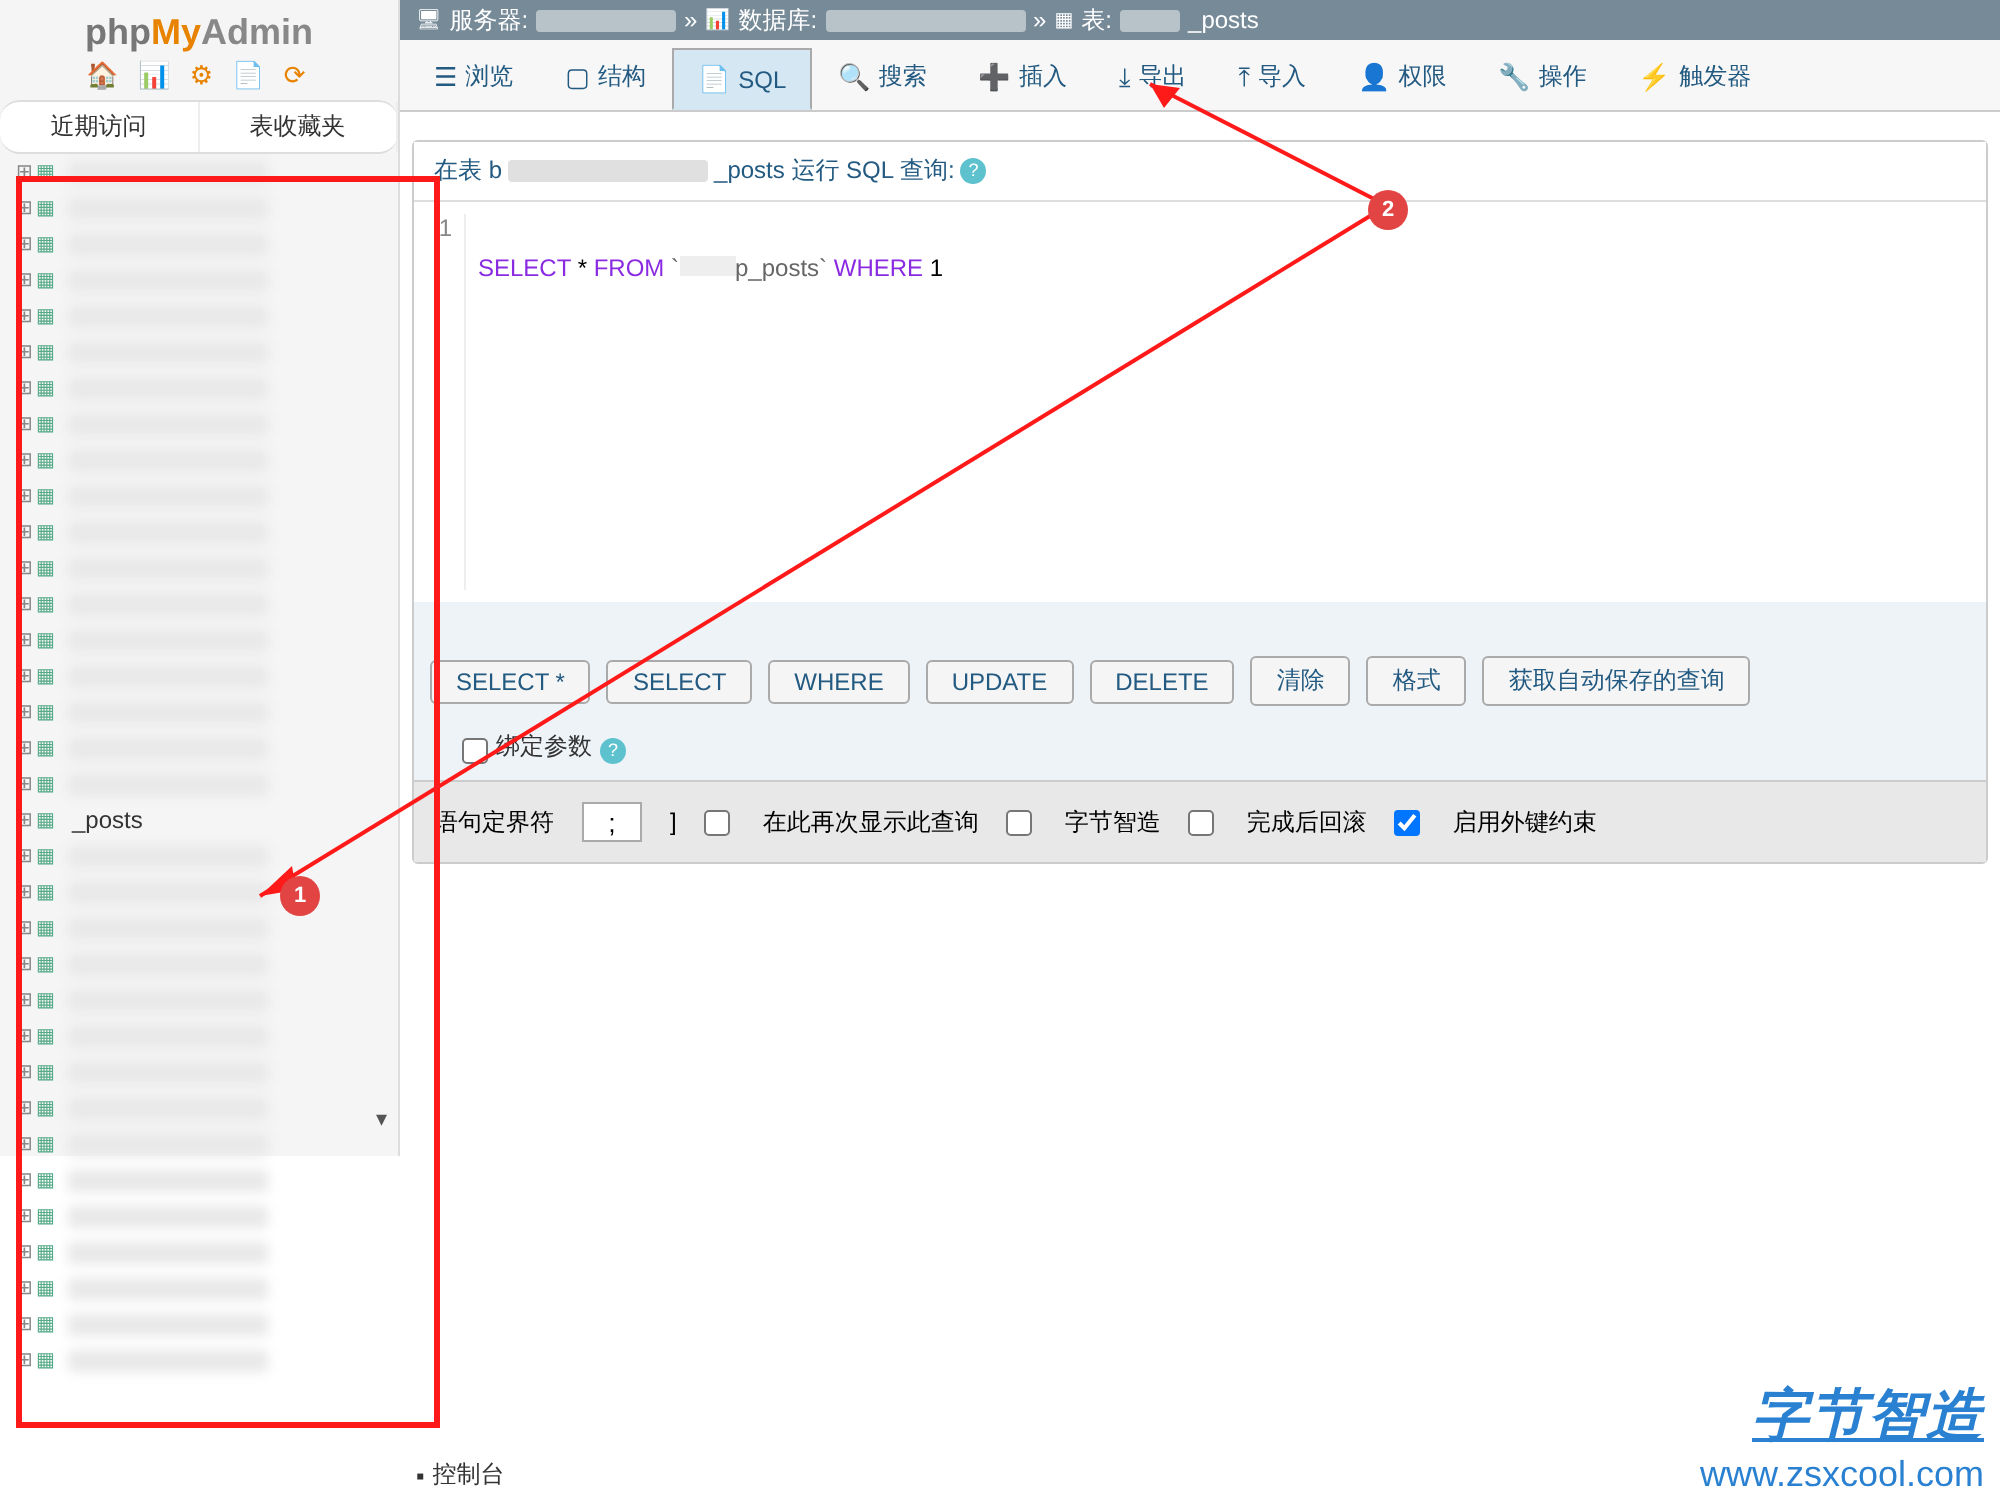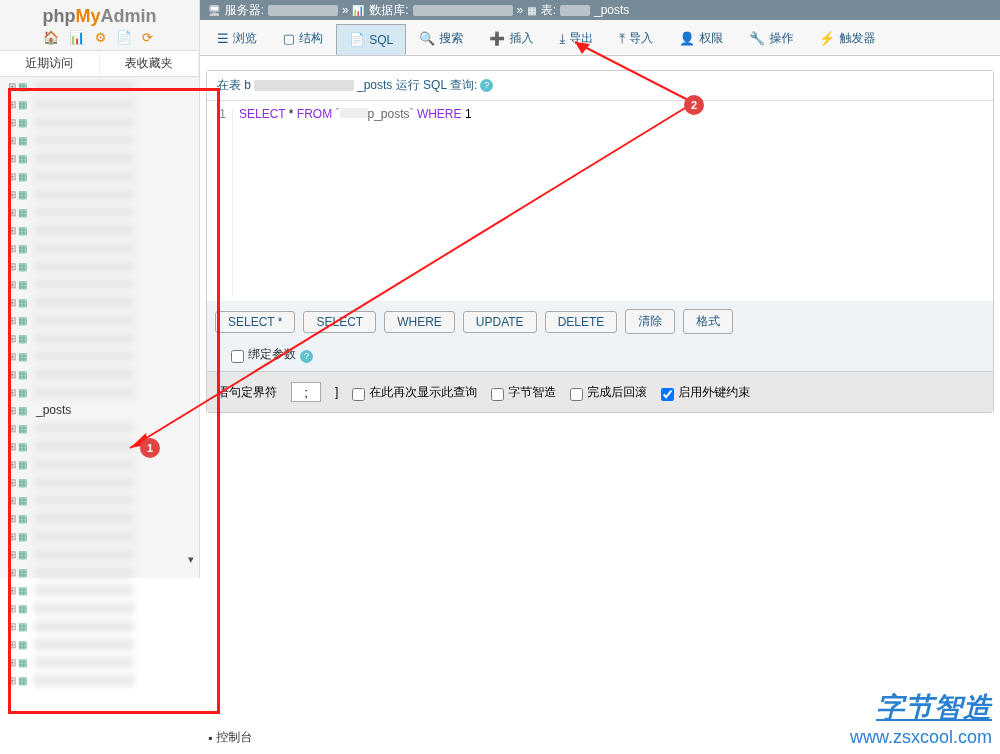--- a/index.html
+++ b/index.html
@@ -6,21 +6,21 @@
 body { width: 1000px; height: 754px; overflow: hidden; background: #fff; position: relative; }
 
 
 .sidebar { position: absolute; left: 0; top: 0; width: 200px; height: 578px; background: #f5f5f5; border-right: 1px solid #ddd; }
 .logo-area { padding: 6px 8px 2px; text-align: center; }
 .logo-text { font-size: 18px; font-weight: bold; }
 .logo-text .php { color: #777; }
 .logo-text .my { color: #e88300; }
 .logo-text .admin { color: #888; }
 .toolbar-icons { text-align: center; padding: 3px 0; font-size: 13px; color: #e88300; letter-spacing: 3px; }
-.sidebar-tabs { display: flex; border-top: 1px solid #ddd; border-bottom: 1px solid #ddd; background: #fff; font-size: 12px; }
+.sidebar-tabs { display: flex; border-top: 1px solid #ddd; border-bottom: 1px solid #ddd; background: #fff; font-size: 12px; border-radius: 10px; }
 .sidebar-tab { flex: 1; padding: 4px 2px; text-align: center; cursor: pointer; border-right: 1px solid #eee; color: #333; }
 .tree { height: 640px; overflow-y: auto; font-size: 12px; padding-left: 4px; position: relative; }
 .tree-item { display: flex; align-items: center; height: 18px; padding-left: 4px; cursor: pointer; color: #333; }
 .tree-item .expand { width: 10px; color: #888; font-size: 10px; }
 .tree-item .ticon { width: 16px; color: #5a8; font-size: 10px; }
 .tree-item .label { padding-left: 2px; filter: blur(3px); background: #e8e8e8; width: 100px; height: 11px; border-radius: 2px; }
 .tree-item.posts .label { filter: none; background: none; width: auto; height: auto; }
 .sidebar-bottom { position: absolute; bottom: 12px; left: 188px; font-size: 11px; color: #555; }
 
 
@@ -31,32 +31,32 @@
 .main-tabs { display: flex; background: #f7f7f7; border-bottom: 1px solid #ccc; height: 36px; align-items: flex-end; padding-left: 4px; }
 .main-tab { display: flex; align-items: center; gap: 4px; padding: 7px 12px; font-size: 12px; color: #235a81; cursor: pointer; border: 1px solid transparent; }
 .main-tab.active { background: #d5e7f3; border: 1px solid #aaa; border-bottom: 1px solid #d5e7f3; }
 .main-tab .tab-icon { font-size: 13px; }
 
 .sql-panel { margin: 14px 6px 0 6px; border: 1px solid #ccc; background: #eef3f8; border-radius: 3px; }
 .sql-title { padding: 6px 10px; font-size: 12px; color: #235a81; background: #fff; border-bottom: 1px solid #ddd; display: flex; align-items: center; gap: 3px; }
 .sql-title .redact { background: #e0e0e0; display: inline-block; height: 11px; border-radius: 2px; }
 .sql-editor { background: #fff; padding: 6px; min-height: 200px; font-family: monospace; font-size: 12px; display: flex; }
 .gutter { width: 20px; text-align: right; padding-right: 6px; color: #888; border-right: 1px solid #eee; user-select: none; }
-.code { padding-left: 6px; flex: 1; white-space: pre; }
+.code { padding-left: 6px; flex: 1; white-space: pre; margin-top: 20px; }
 .kw { color: #8a2be2; }
 .back { color: #666; }
 
-.btn-row { display: flex; gap: 8px; padding: 8px; align-items: center; flex-wrap: wrap; }
+.btn-row { display: flex; gap: 8px; padding: 8px; align-items: center; flex-wrap: wrap; margin-top: 19px; }
 .btn { background: #f5f5f5; border: 1px solid #aaa; border-radius: 3px; padding: 3px 12px; font-size: 12px; color: #235a81; cursor: pointer; }
 .checkbox-row { padding: 4px 24px 8px; font-size: 12px; color: #333; display: flex; align-items: flex-end; gap: 4px; }
 .help-icon { display: inline-block; width: 13px; height: 13px; border-radius: 50%; background: #5ec1ce; color: #fff; font-size: 9px; text-align: center; line-height: 13px; }
 
 .options-bar { background: #e8e8e8; border-top: 1px solid #ccc; padding: 10px; font-size: 12px; display: flex; align-items: center; gap: 14px; }
 .options-bar input[type=text] { width: 30px; height: 20px; border: 1px solid #aaa; text-align: center; }
-.checkbox-item { display: flex; align-items: flex-end; gap: 4px; }
+.checkbox-item { display: flex; align-items: center; gap: 16px; }
 .checkbox-item input[type=checkbox] { width: 13px; height: 13px; }
 
 
 .overlay { position: absolute; left: 0; top: 0; width: 1000px; height: 754px; pointer-events: none; }
 .red-rect { position: absolute; left: 8px; top: 88px; width: 212px; height: 626px; border: 3px solid #ff1a1a; }
 .red-dot { position: absolute; width: 20px; height: 20px; border-radius: 50%; background: #e24444; color: #fff; font-size: 11px; font-weight: bold; display: flex; align-items: center; justify-content: center; }
 .dot1 { left: 140px; top: 438px; }
 .dot2 { left: 684px; top: 95px; }
 
 
@@ -326,20 +326,21 @@
       <div class="code"><span class="kw">SELECT</span> <span>*</span> <span class="kw">FROM</span> <span class="back">`<span style="background:#eee;display:inline-block;width:28px;height:10px"></span><span>p_posts</span>`</span> <span class="kw">WHERE</span> <span>1</span></div>
     </div>
     <div class="btn-row">
       <button class="btn">SELECT *</button>
       <button class="btn">SELECT</button>
       <button class="btn">WHERE</button>
       <button class="btn">UPDATE</button>
       <button class="btn">DELETE</button>
       <button class="btn">清除</button>
       <button class="btn">格式</button>
+      <button class="btn">获取自动保存的查询</button>
     </div>
     <div class="checkbox-row">
       <input type="checkbox" style="">
       <span>绑定参数</span>
       <span class="help-icon">?</span>
     </div>
     <div class="options-bar">
       <span>语句定界符</span>
       <input type="text" value=";" style="">
       <span>]</span>

